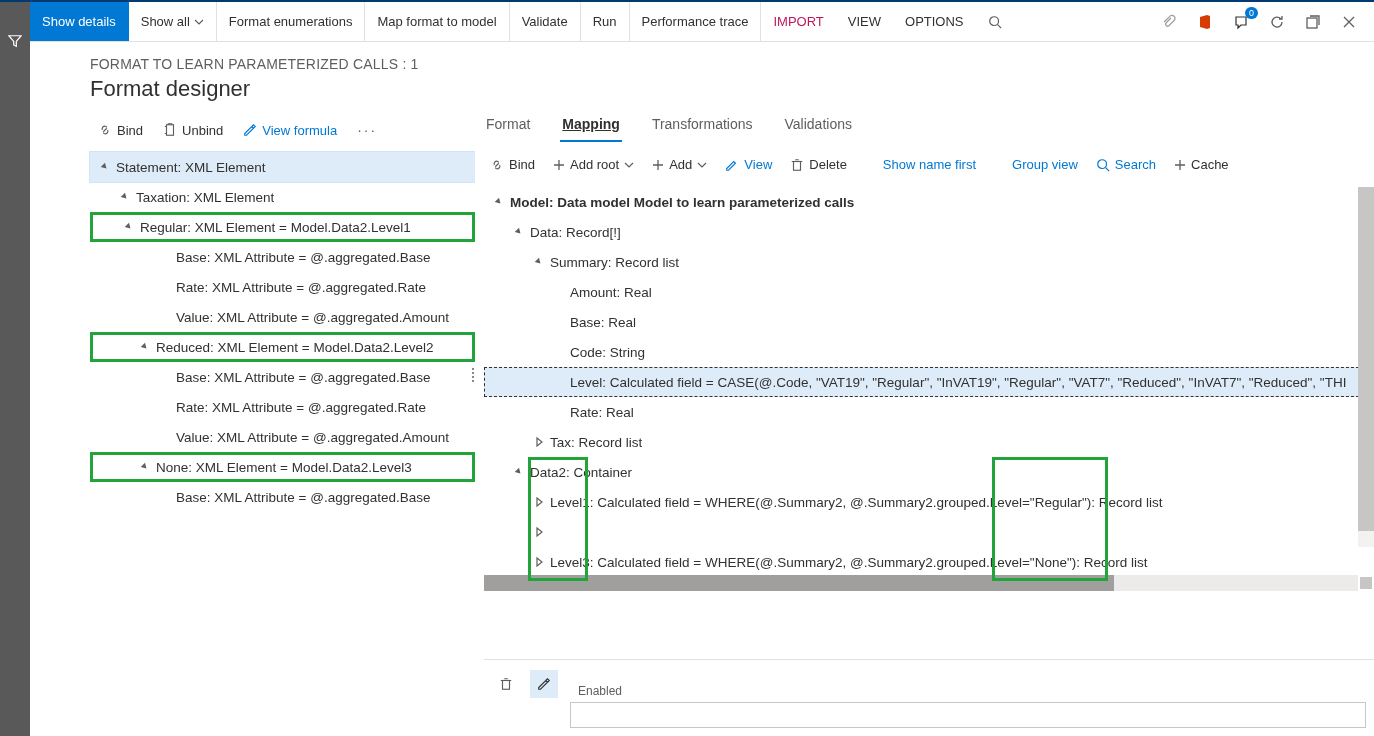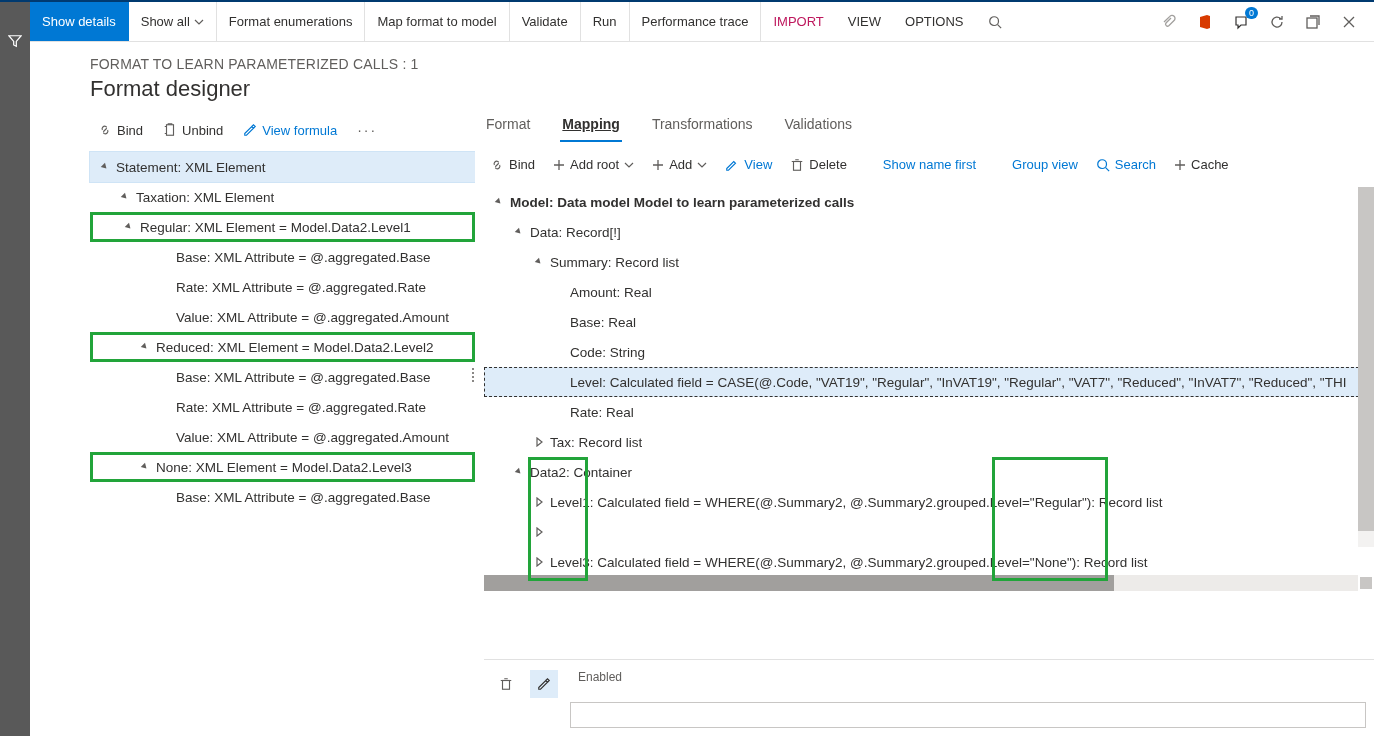--- a/index.html
+++ b/index.html
@@ -70,21 +70,21 @@
   .right-tree-inner { position: relative; height: 100%; overflow: hidden; border-left: 0; }
   .vscroll-track { position: absolute; right: 0; top: 0; width: 16px; height: 360px; background: #f3f2f1; }
   .vscroll-thumb { position: absolute; right: 0; top: 0; width: 16px; height: 344px; background: #c8c6c4; }
   .vscroll-knob { position: absolute; right: 2px; top: 390px; width: 12px; height: 12px; background: #c8c6c4; }
   .hscroll-track { position: absolute; left: 0; bottom: 0; right: 16px; height: 16px; background: #edebe9; }
   .hscroll-thumb { position: absolute; left: 0; bottom: 0; height: 16px; width: 630px; background: #a19f9d; }
   
   .green-overlay { position: absolute; border: 3px solid #22a43a; pointer-events: none; }
   
   
-  .bottom-bar { display: flex; align-items: flex-start; gap: 10px; padding: 10px 8px 4px; border-top: 1px solid #e1e1e1; margin: 0 0 0 8px; }
+  .bottom-bar { display: flex; align-items: flex-end; gap: 10px; padding: 10px 8px 4px; border-top: 1px solid #e1e1e1; margin: 0 0 0 8px; }
   .bottom-icon { width: 28px; height: 28px; display: flex; align-items: center; justify-content: center; color: #605e5c; cursor: pointer; }
   .bottom-icon.active { background: #deecf9; }
   .field-label { font-size: 12px; color: #605e5c; margin-left: 10px; }
   .field-input-row { padding: 0 8px 8px 86px; margin-left: 8px; }
   .field-input { width: 100%; height: 26px; border: 1px solid #c8c6c4; background: #fff; padding: 0 6px; font-size: 13px; }
   
   svg { display: inline-block; }
 </style>
 </head>
 <body>

